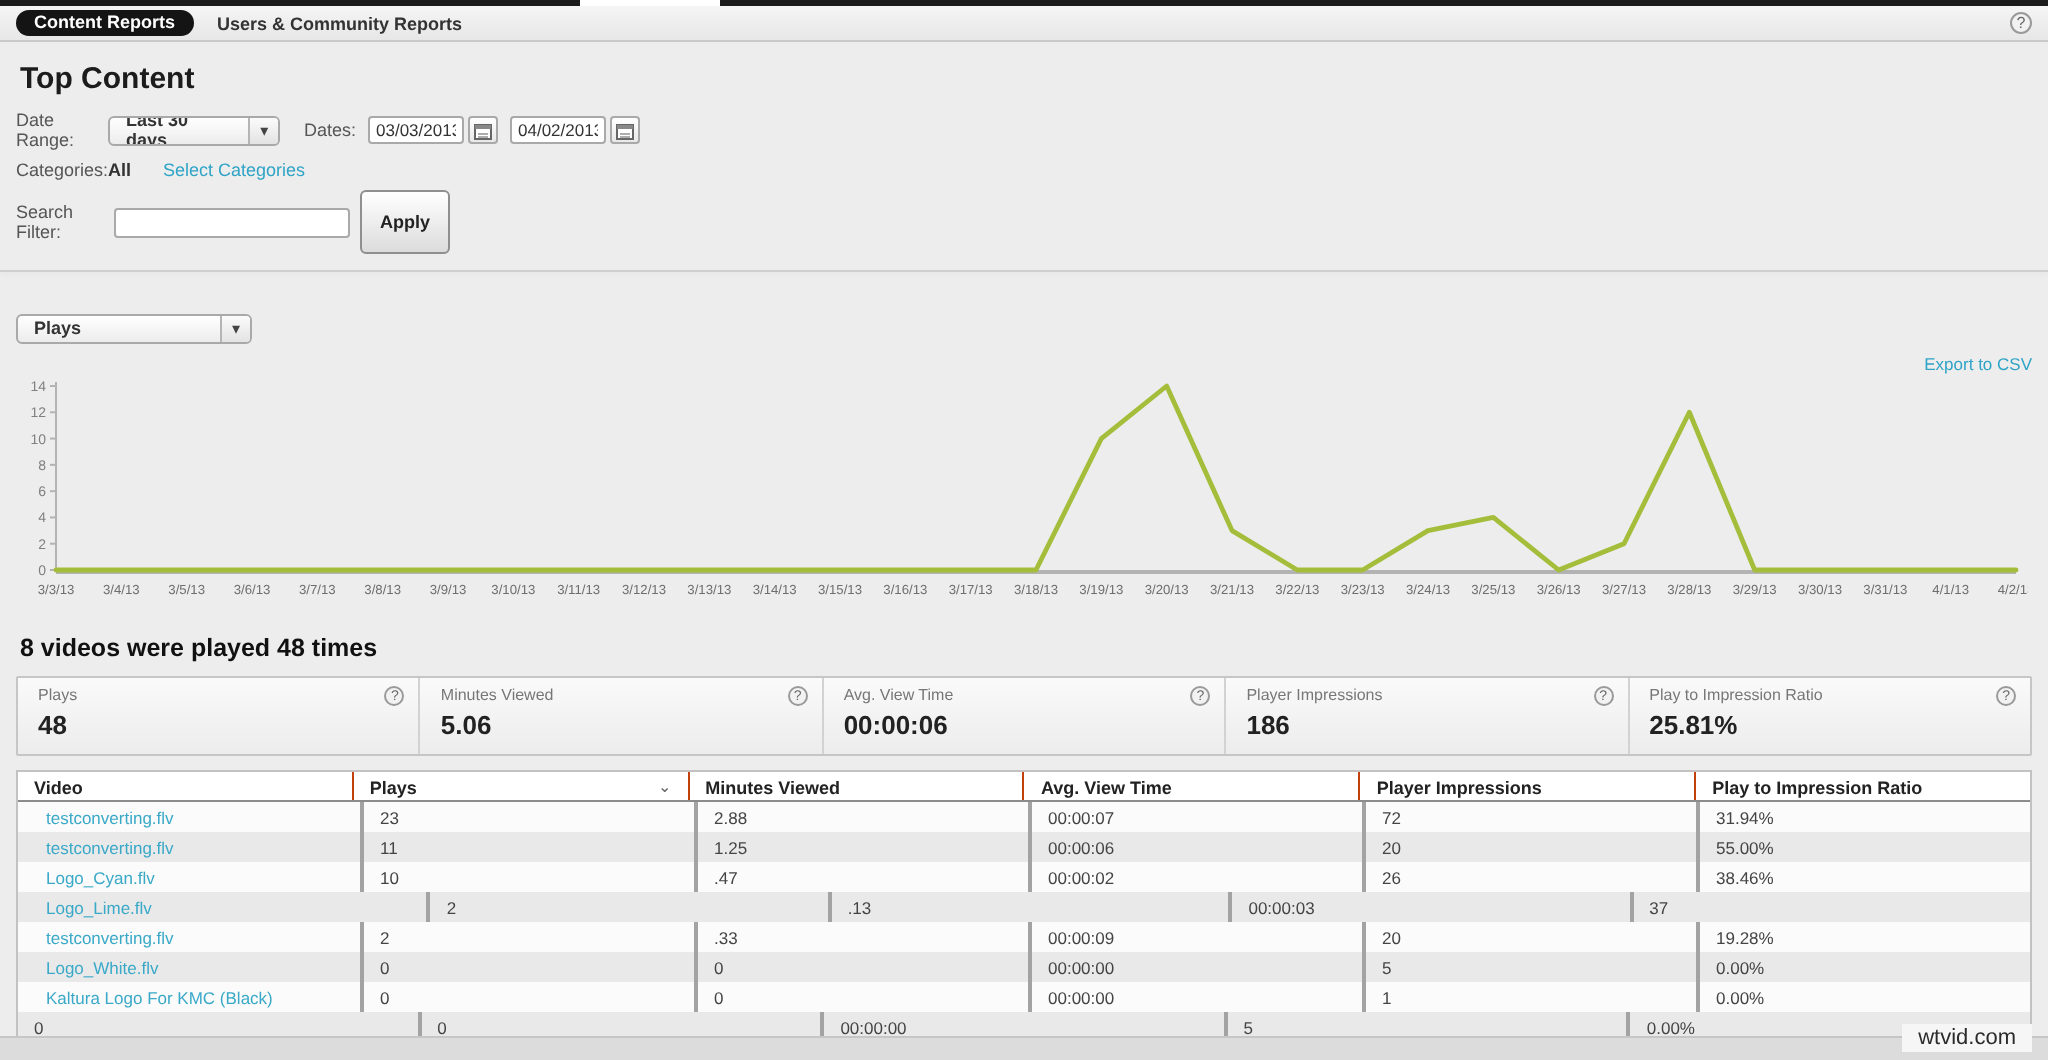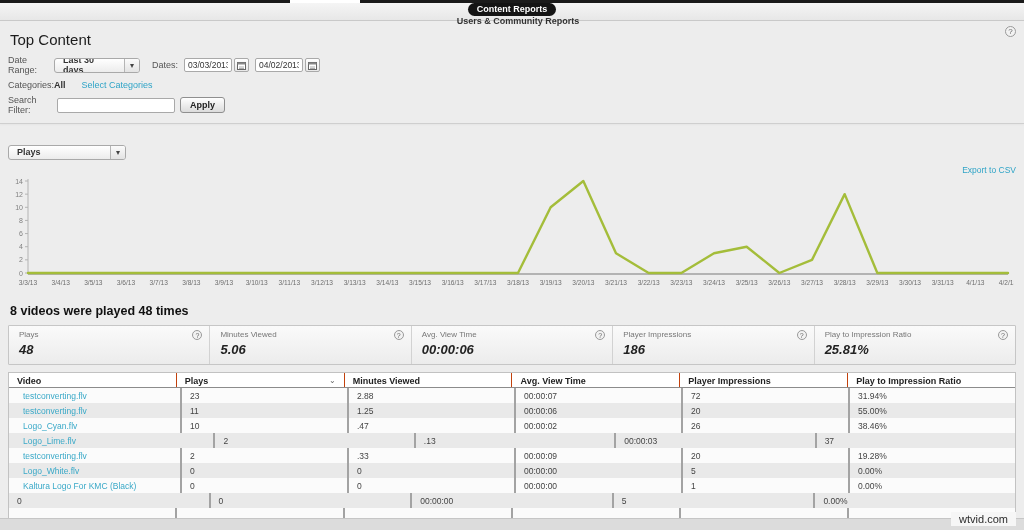--- a/index.html
+++ b/index.html
@@ -4,65 +4,65 @@
 <style>
   * { margin:0; padding:0; box-sizing:border-box; }
   html,body { width:1024px; height:530px; overflow:hidden; }
   body { font-family:"Liberation Sans","DejaVu Sans",sans-serif; background:#ededed; position:relative; color:#333; }
 
   
   .topbar { position:absolute; top:0; left:0; width:1024px; height:3px; background:#fff; }
   .topbar .seg { position:absolute; top:0; height:3px; background:#1b1b1b; }
   .tabrow { position:absolute; top:3px; left:0; width:1024px; height:18px;
             background:linear-gradient(#f5f5f5,#e7e7e7); border-bottom:1px solid #c9c9c9;
-            display:flex; align-items:center; padding:0 8px;flex-direction:column; }
+            display:flex; align-items:center; padding:0 8px; }
   .pill { background:#141414; color:#fff; font-size:9px; font-weight:bold; padding:2px 9px;
           border-radius:8px; line-height:9px; cursor:default; }
   .tab-plain { font-size:9px; font-weight:bold; color:#333; margin-left:12px; }
   .help-circle { margin-left:auto; width:11px; height:11px; border:1px solid #9a9a9a; border-radius:50%;
                  font-size:8px; color:#666; display:flex; align-items:center; justify-content:center;
                  background:#f2f2f2; }
 
   .content { position:absolute; top:22px; left:0; width:1024px; padding:0 8px; }
 
-  .page-title { font-size:15px; font-weight:normal; color:#1c1c1c; margin:9px 0 7px 2px; }
+  .page-title { font-size:15px; font-weight:bold; color:#1c1c1c; margin:9px 0 7px 2px; }
 
   .frow { display:flex; align-items:center; font-size:9px; color:#555; margin-bottom:5px; }
   .flabel { width:46px; }
   .selectbox { display:inline-flex; align-items:stretch; border:1px solid #a9a9a9; border-radius:3px;
                background:linear-gradient(#ffffff,#ececec); height:15px; overflow:hidden; }
   .selectbox .val { font-size:9px; font-weight:bold; color:#333; padding:0 8px; display:flex; align-items:center; }
   .selectbox .chev { border-left:1px solid #b5b5b5; width:15px; display:flex; align-items:center;
                      justify-content:center; font-size:8px; color:#444; background:linear-gradient(#fbfbfb,#e3e3e3); }
   .dateslabel { margin:0 6px 0 12px; }
   .dateinput { width:48px; height:14px; border:1px solid #a9a9a9; border-radius:2px; background:#fff;
                font-size:8.5px; color:#333; padding:0 3px; font-family:"Liberation Sans",sans-serif; }
   .calbtn { width:15px; height:14px; border:1px solid #a9a9a9; border-radius:2px; margin-left:2px; margin-right:6px;
             background:linear-gradient(#fff,#e8e8e8); display:flex; align-items:center; justify-content:center; }
   .allval { font-weight:bold; color:#333; margin-right:16px; }
   .bluelink { color:#2fa4c7; text-decoration:none; font-size:9px; cursor:pointer; }
   .searchinput { width:118px; height:15px; border:1px solid #a9a9a9; border-radius:2px; background:#fff;
                  font-size:9px; padding:0 3px; margin-right:5px; font-family:"Liberation Sans",sans-serif; }
   .applybtn { font-size:9px; font-weight:bold; color:#222; border:1px solid #8f8f8f; border-radius:3px;
-              background:linear-gradient(#ffffff,#dcdcdc); padding:2px 9px; height:16px; cursor:pointer;
+              background:linear-gradient(#ffffff,#dcdcdc); padding:2px 9px; height:32px; cursor:pointer;
               font-family:"Liberation Sans",sans-serif; }
 
   .chart-sep { border-top:1px solid #cfcfcf; margin:8px -8px 0 -8px; box-shadow:0 1px 2px rgba(0,0,0,0.05); }
   .chart-controls { display:flex; align-items:center; margin-top:5px; }
   .metric-select { width:118px; }
   .export { margin-left:auto; font-size:8.5px;margin-top:36px; }
 
   .headline { font-size:12.5px; font-weight:bold; color:#111; margin:5px 0 7px 2px; }
 
   .summary { display:flex; border:1px solid #c6c6c6; background:linear-gradient(#fafafa,#ececec);
              height:40px; border-radius:1px; }
   .card { flex:1; padding:4px 8px 0 10px; position:relative; border-right:1px solid #d2d2d2; }
   .card:last-child { border-right:none; }
   .card .clabel { font-size:8px; color:#777; }
-  .card .cval { font-size:13px; font-weight:bold; color:#222; margin-top:3px;font-style:italic; }
+  .card .cval { font-size:13px; font-weight:bold; color:#222; margin-top:3px; }
   .card .help-circle { position:absolute; top:4px; right:7px; margin-left:0; width:10px; height:10px; font-size:7px; }
 
   .tablewrap { margin-top:7px; border:1px solid #c2c2c2; background:#fff; }
   .thead { display:flex; height:15px; background:#fff; border-bottom:1px solid #8c8c8c; }
   .th { flex:1; font-size:9px; font-weight:bold; color:#222; padding:1px 0 0 8px; border-right:1px solid #c2410c;
         display:flex; align-items:center; }
   .th:last-child { border-right:none; }
   .th .sortchev { margin-left:auto; margin-right:8px; font-size:8px; color:#666; font-weight:normal; }
   .trow { display:flex; height:15px; }
   .trow:nth-child(odd) { background:#fbfbfb; }

